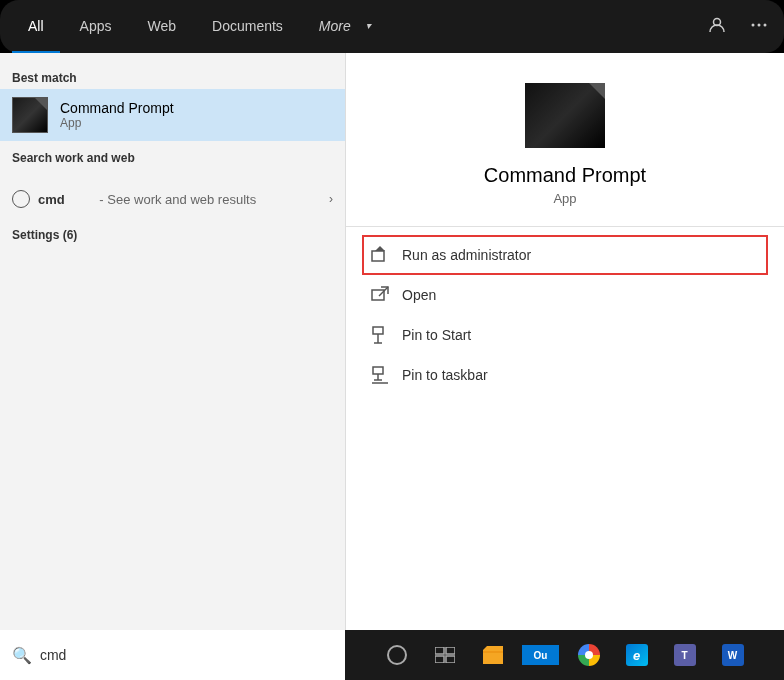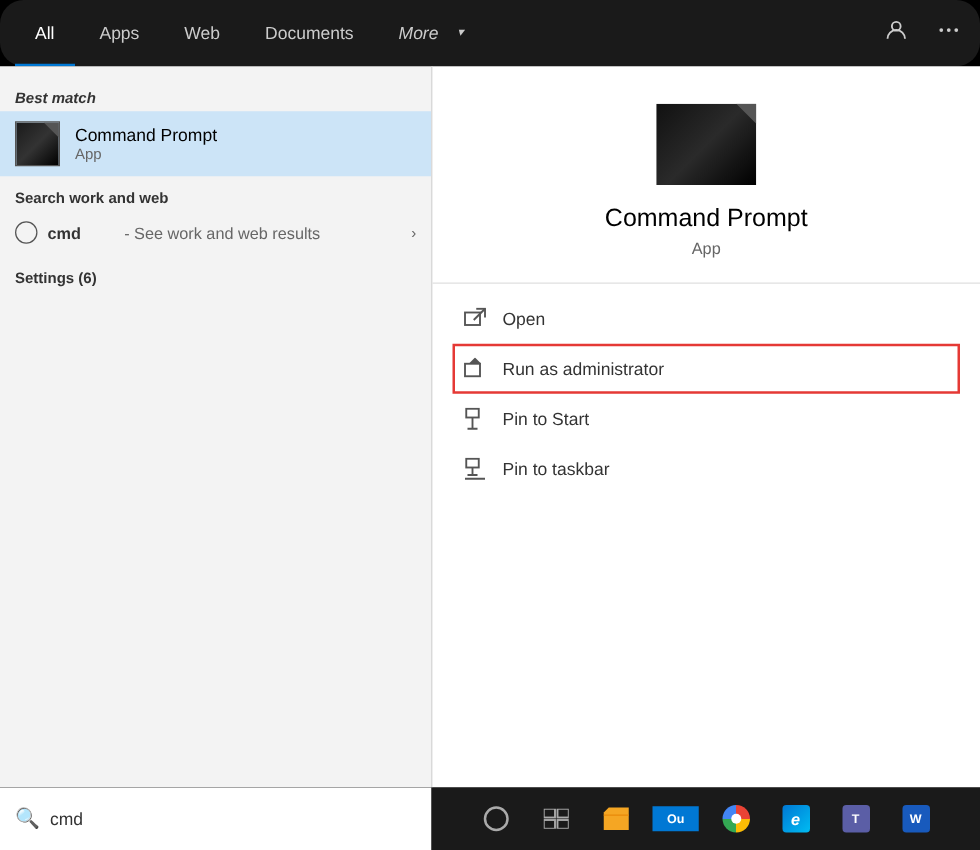--- a/index.html
+++ b/index.html
@@ -60,21 +60,20 @@
       background: #f3f3f3;
       padding: 12px 0;
       overflow-y: auto;
     }
 
     .section-label {
       font-size: 12px;
       font-weight: 600;
       color: #333;
       padding: 6px 12px 4px;
-      font-style: italic;
     }
 
     .result-item {
       display: flex;
       align-items: center;
       padding: 8px 12px;
       cursor: pointer;
       gap: 12px;
     }
     .result-item.selected {
@@ -121,21 +120,21 @@
       color: #666;
     }
 
     .search-work-section {
       padding: 10px 12px 4px;
     }
     .search-work-label {
       font-size: 12px;
       font-weight: 600;
       color: #333;
-      margin-bottom: 6px;
+      margin-bottom: 19px;
     }
     .search-work-item {
       display: flex;
       align-items: center;
       padding: 6px 0;
       cursor: pointer;
       gap: 8px;
     }
     .search-circle {
       width: 18px;
@@ -462,39 +461,39 @@
       <div class="app-icon-gradient"></div>
     </div>
 
     <div class="app-title">Command Prompt</div>
     <div class="app-type">App</div>
 
     <div class="divider"></div>
 
     <div class="action-list">
 
+      <div class="action-item highlighted">
+        <div class="action-icon">
+          <svg class="svg-icon" viewBox="0 0 18 18">
+            <rect x="1" y="5" width="12" height="10"></rect>
+            <polygon points="9,0 14,5 4,5" fill="#555" stroke="none"></polygon>
+          </svg>
+        </div>
+        <div class="action-label">Run as administrator</div>
+      </div>
+
       <div class="action-item">
         <div class="action-icon">
           <svg class="svg-icon" viewBox="0 0 18 18">
             <rect x="1" y="4" width="12" height="10"></rect>
             <polyline points="10,1 17,1 17,8"></polyline>
             <line x1="8" y1="10" x2="17" y2="1"></line>
           </svg>
         </div>
         <div class="action-label">Open</div>
-      </div>
-
-      <div class="action-item highlighted">
-        <div class="action-icon">
-          <svg class="svg-icon" viewBox="0 0 18 18">
-            <rect x="1" y="5" width="12" height="10"></rect>
-            <polygon points="9,0 14,5 4,5" fill="#555" stroke="none"></polygon>
-          </svg>
-        </div>
-        <div class="action-label">Run as administrator</div>
       </div>
 
 
       <div class="action-item">
         <div class="action-icon">
           <svg class="svg-icon" viewBox="0 0 18 18">
             <rect x="2" y="1" width="10" height="7"></rect>
             <line x1="7" y1="8" x2="7" y2="17"></line>
             <line x1="3" y1="17" x2="11" y2="17"></line>
           </svg>

